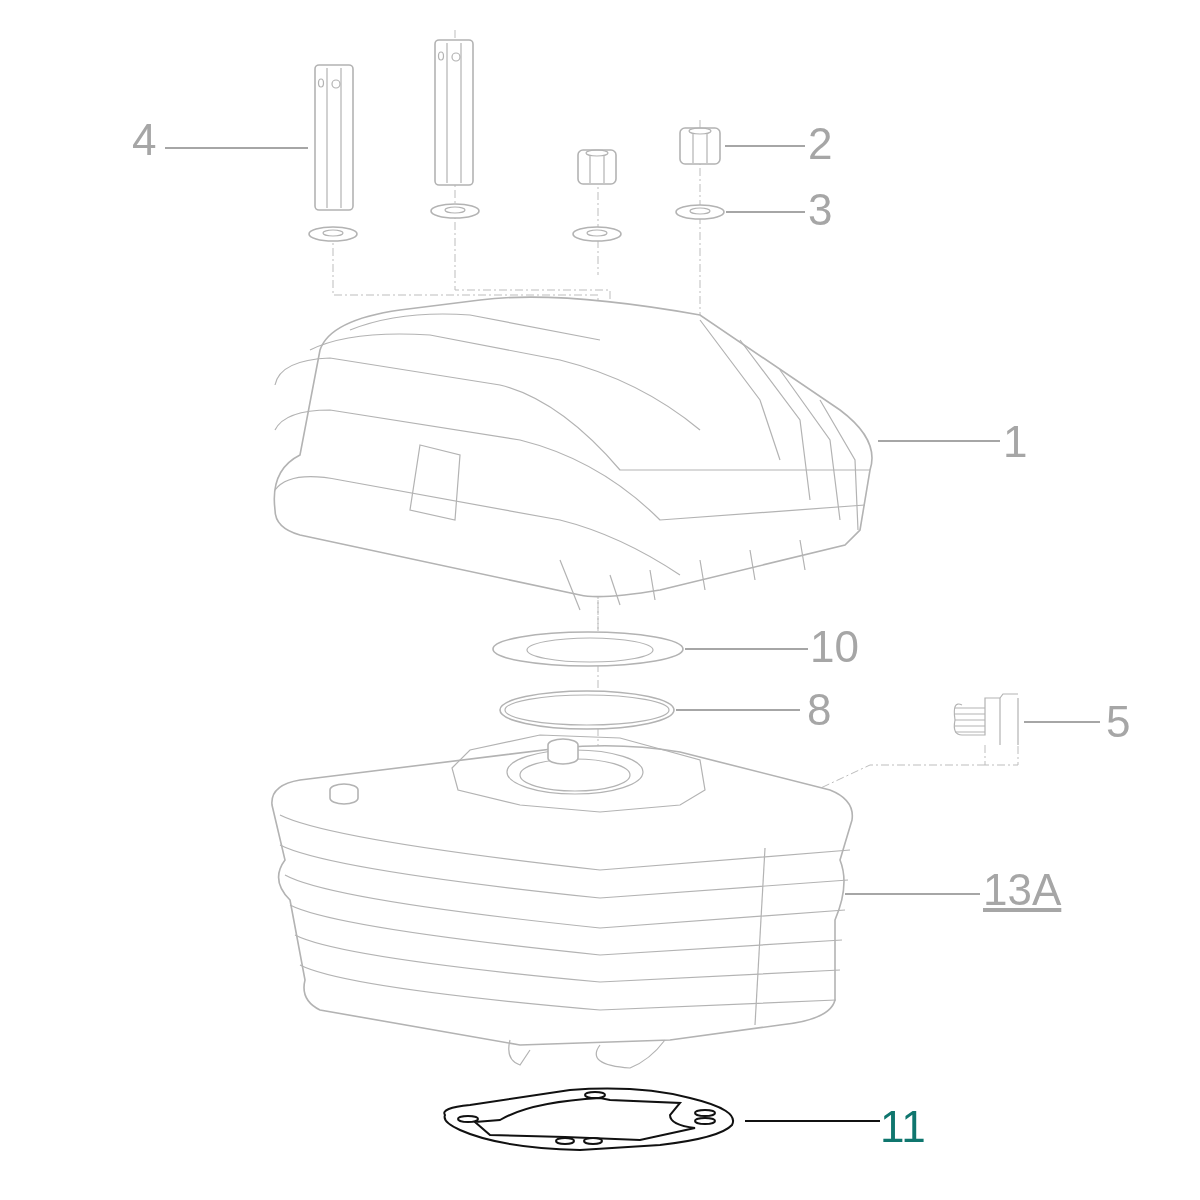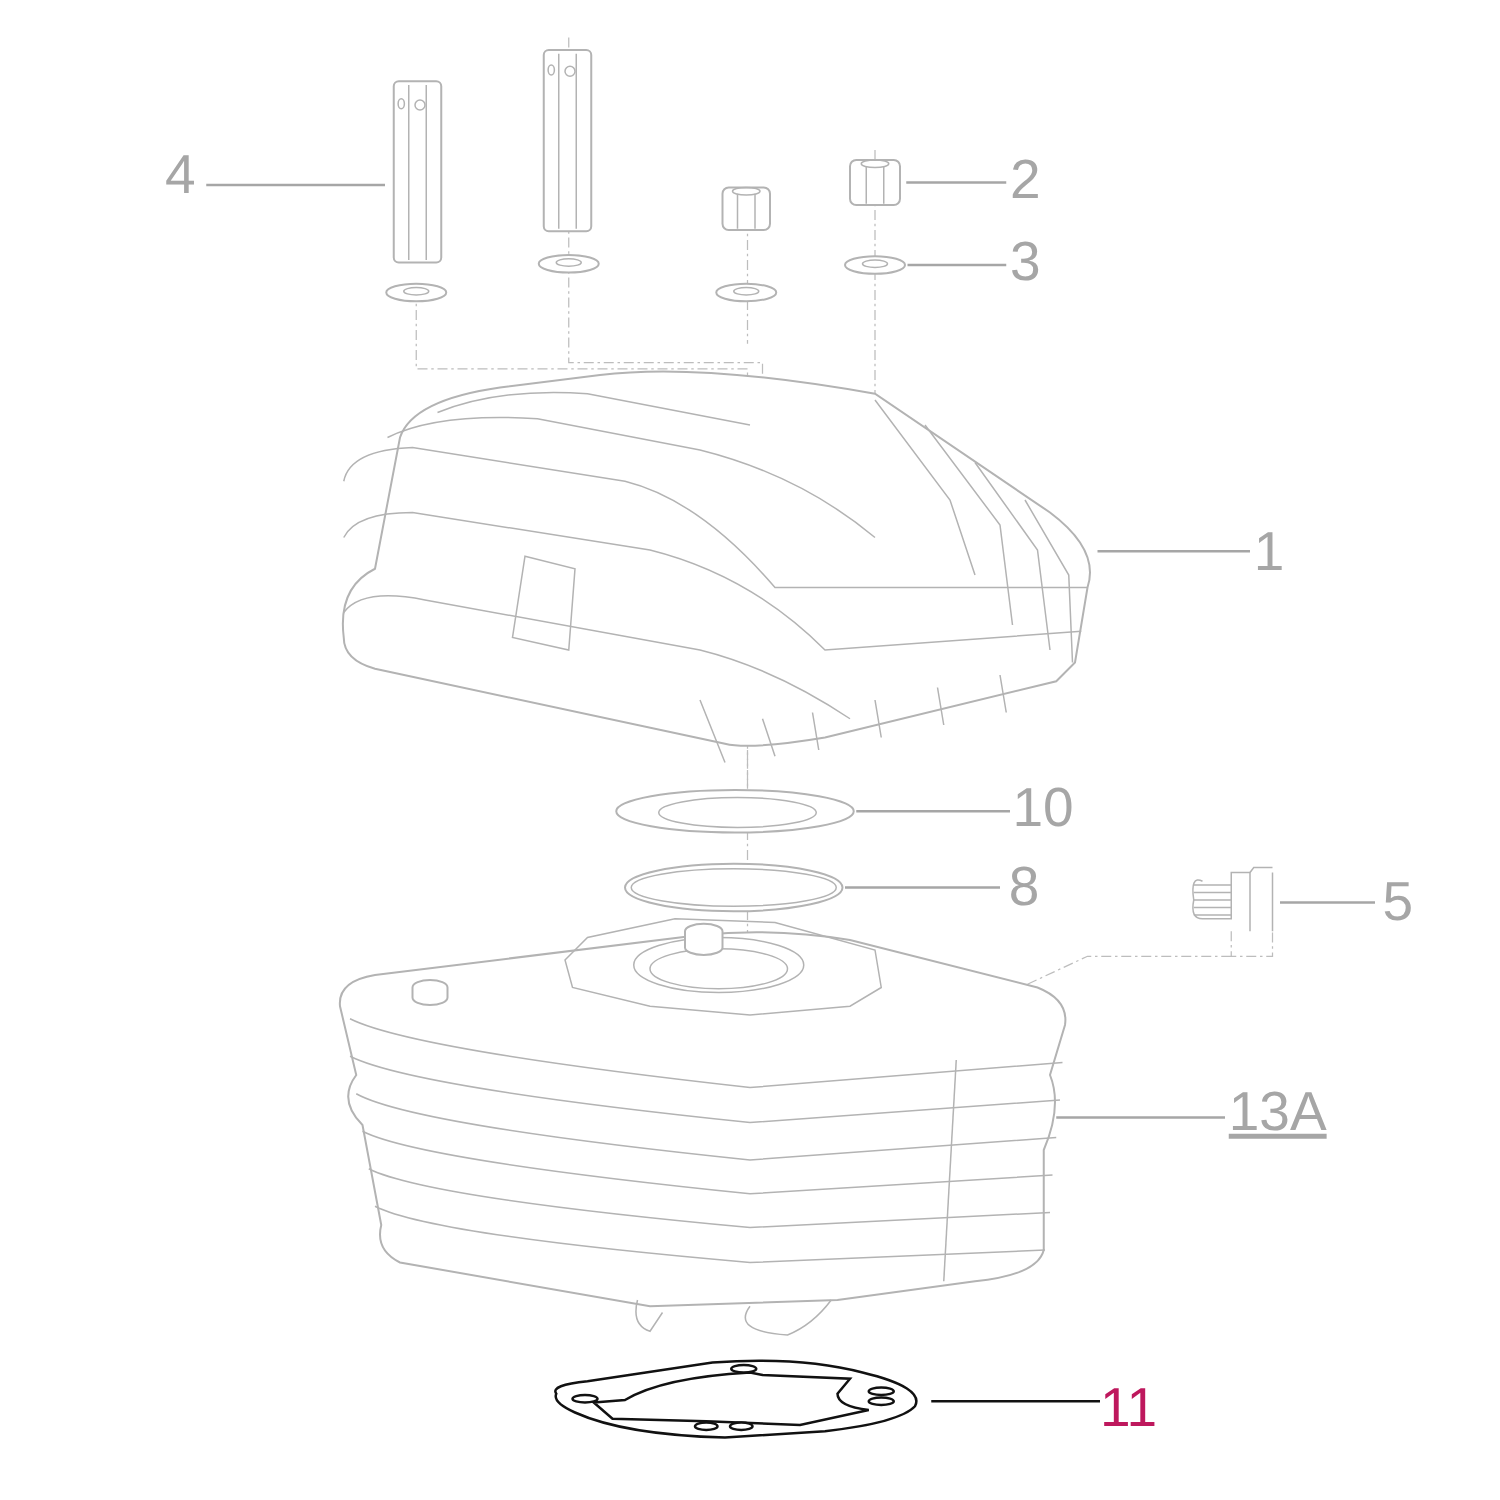--- a/index.html
+++ b/index.html
@@ -1,19 +1,19 @@
 <!DOCTYPE html>
 <html><head>
 <meta charset="utf-8">
 <style>
   html, body { margin:0; padding:0; background:#ffffff; }
   body { width:1200px; height:1200px; position:relative; overflow:hidden; font-family:"Liberation Sans", sans-serif; }
   svg.diagram { position:absolute; left:0; top:0; width:1200px; height:1200px; }
   .callout { position:absolute; font-family:"Liberation Sans", sans-serif; font-size:44px; line-height:44px; color:#a6a6a6; }
-  .callout.active { color:#be185d; }
+  .callout.active { color:#0f766e; }
   .part { fill:#ffffff; stroke:#b3b3b3; stroke-width:1.6; }
   .part-thin { fill:none; stroke:#b3b3b3; stroke-width:1.2; }
   .axis { fill:none; stroke:#bdbdbd; stroke-width:1; stroke-dasharray:8 3 2 3; }
   .leader { stroke:#a6a6a6; stroke-width:2; }
   .leader.active { stroke:#111111; }
   .hl { fill:#ffffff; stroke:#111111; stroke-width:2; }
 </style>
 </head>
 <body>
 

